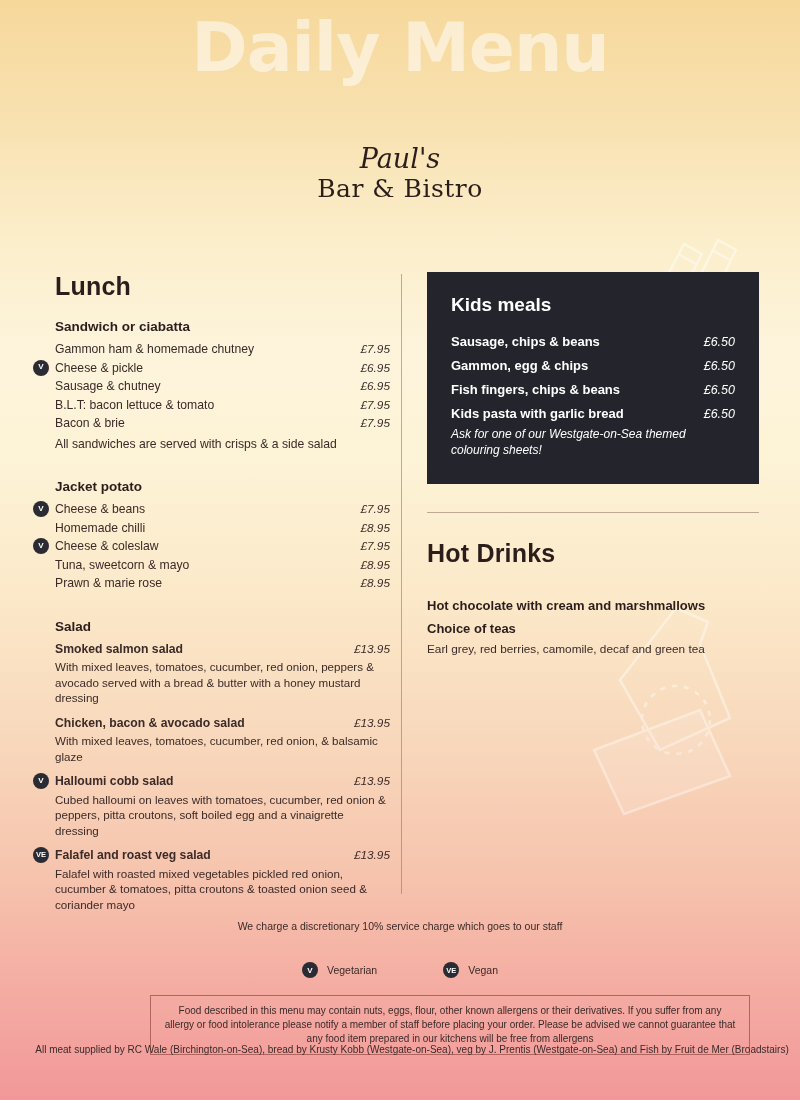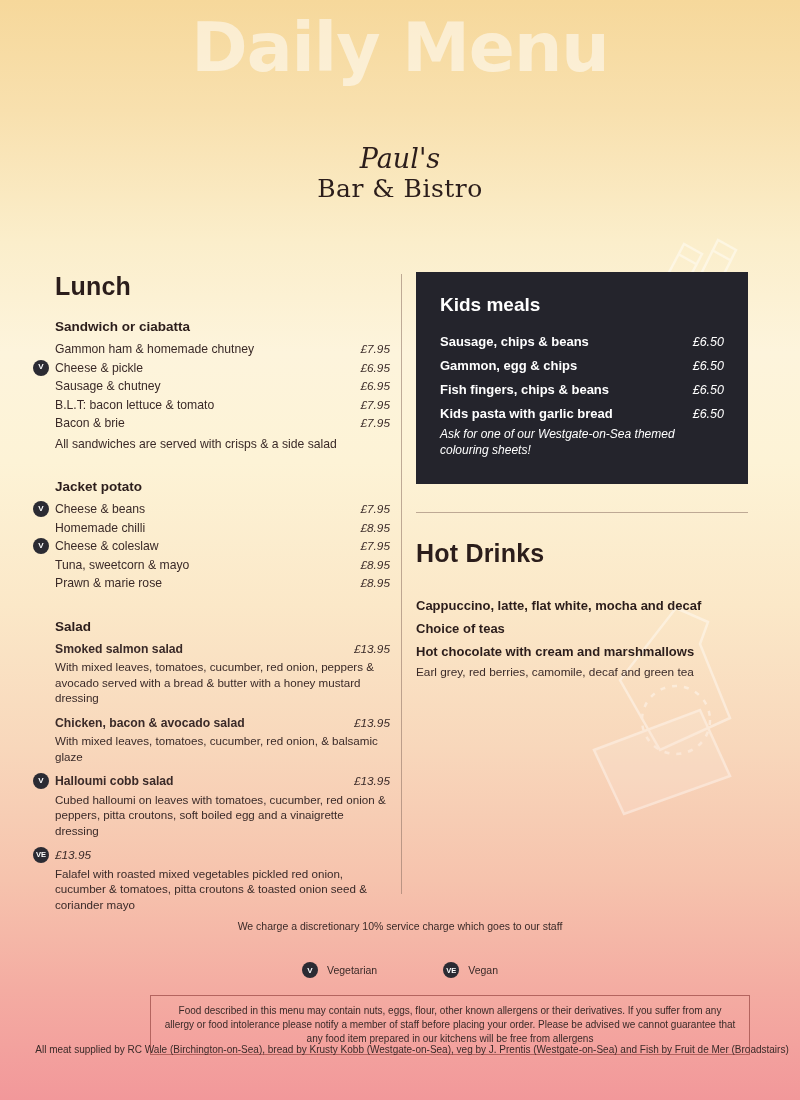--- a/index.html
+++ b/index.html
@@ -91,21 +91,21 @@
   
   .col-left {
     position: absolute;
     top: 272px;
     left: 55px;
     width: 335px;
   }
   .col-right {
     position: absolute;
     top: 272px;
-    left: 416px;
+    left: 427px;
     width: 332px;
   }
   .divider {
     position: absolute;
     left: 401px;
     top: 274px;
     width: 1px;
     height: 620px;
     background: #8b6f63;
     opacity: 0.55;
@@ -416,20 +416,21 @@
 
         <div class="item bold">
           <span class="badge">V</span>
           <span class="name">Halloumi cobb salad</span>
           <span class="price">£13.95</span>
         </div>
         <div class="desc">Cubed halloumi on leaves with tomatoes, cucumber, red onion &amp; peppers, pitta croutons, soft boiled egg and a vinaigrette dressing</div>
 
         <div class="item bold">
           <span class="badge ve">VE</span>
+          <span class="name">Falafel and roast veg salad</span>
           <span class="price">£13.95</span>
         </div>
         <div class="desc">Falafel with roasted mixed vegetables pickled red onion, cucumber &amp; tomatoes, pitta croutons &amp; toasted onion seed &amp; coriander mayo</div>
 
       </div>
     </div>
   </div>
 
   <div class="col-right">
 
@@ -451,23 +452,22 @@
         <span>Kids pasta with garlic bread</span>
         <span class="price">£6.50</span>
       </div>
       <div class="kids-note">Ask for one of our Westgate-on-Sea themed colouring sheets!</div>
     </div>
 
     <div class="hr-right"></div>
 
     <h1 class="section-title" style="margin-bottom:26px;">Hot Drinks</h1>
 
-    <div class="drink-line">Cappuccino, latte, flat white, mocha and decaf</div>
+    <div class="drink-line">Hot chocolate with cream and marshmallows</div>
     <div class="drink-line">Choice of teas</div>
-    <div class="drink-line">Hot chocolate with cream and marshmallows</div>
     <div class="drink-sub">Earl grey, red berries, camomile, decaf and green tea</div>
   </div>
 
   <div class="service-charge">We charge a discretionary 10% service charge which goes to our staff</div>
 
   <div class="legend">
     <div class="entry">
       <span class="dot">V</span>
       <span>Vegetarian</span>
     </div>

